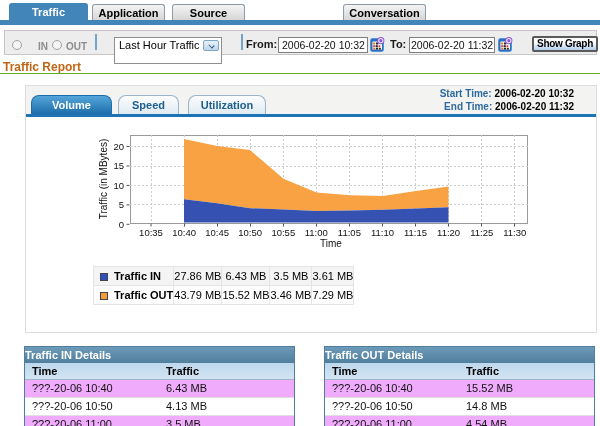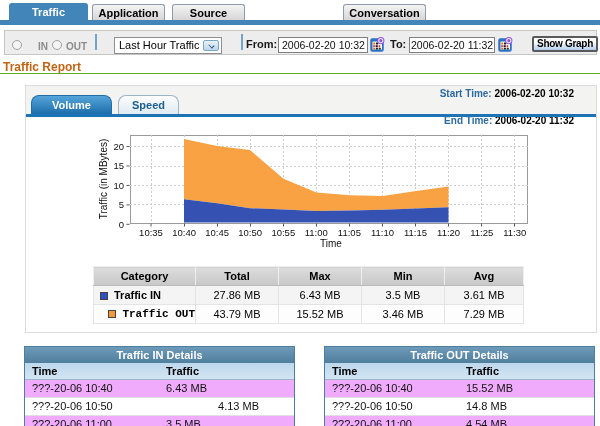--- a/index.html
+++ b/index.html
@@ -13,21 +13,21 @@
   border-radius:3px 3px 0 0; }
 .ttab.active { background:#4285b8; color:#fff; border-color:#4285b8; top:3px; height:17px; line-height:16px; }
 #topband { position:absolute; left:0; top:20px; width:600px; height:5px; background:#4285b8; }
 
 #toolbar { position:absolute; left:4px; top:30px; width:593px; height:25px;
   background:#ededed; border:1px solid #c6c6c6; }
 .radioc { position:absolute; width:10px; height:10px; border-radius:50%;
   border:1px solid #a2a2a2; background:#f4f4f4; top:9px; }
 .rlabel { position:absolute; top:10px; font-size:10px; font-weight:bold; color:#8c8c8c; }
 .vsep { position:absolute; top:3px; width:2px; height:16px; background:#74a2c8; }
-#selbox { position:absolute; left:109px; top:6px; width:108px; height:17px; background:#fff;
+#selbox { position:absolute; left:109px; top:6px; width:108px; height:27px; background:#fff;
   border:1px solid #8f8f8f; font-size:11px; color:#000; line-height:15px; padding-left:4px; white-space:nowrap; }
 #selbtn { position:absolute; right:2px; top:2px; width:16px; height:11px; border-radius:2px;
   background:linear-gradient(#eaf2f9,#bdd6e9); border:1px solid #7ba7c7; }
 #selbtn:after { content:""; position:absolute; left:5px; top:2px; width:4px; height:4px;
   border:solid #1c4a75; border-width:0 1.5px 1.5px 0; transform:rotate(45deg) scale(1,0.75); }
 .flabel { position:absolute; top:7px; font-size:11px; font-weight:bold; color:#1a1a1a; }
 .dinput { position:absolute; top:6px; height:16px; background:#fff; border:1px solid #7f7f7f;
   font-size:10.5px; color:#111; line-height:14px; padding-left:3px; white-space:nowrap; overflow:hidden; }
 #showbtn { position:absolute; left:527px; top:5px; width:66px; height:16px;
   background:linear-gradient(#fdfdfd 35%,#b3cdee); border:2px solid #5a5a5a; border-radius:2px;
@@ -50,21 +50,21 @@
 #sumtab { position:absolute; left:67px; top:180px; border-collapse:collapse; font-size:11px; }
 #sumtab th { background:linear-gradient(#dcdcdc,#c8c8c8); font-weight:bold; height:19px;
   border:1px solid #eee; border-bottom:1px solid #bbb; }
 #sumtab td { height:19px; border:1px solid #e4e4e4; text-align:center; }
 #sumtab tr.r1 td { background:#f4f4f4; }
 #sumtab tr.r2 td { background:#fdfdfd; }
 .sw { display:inline-block; width:8px; height:8px; border:1px solid #444; vertical-align:-1px; margin-right:6px; }
 
 .btable { position:absolute; top:346px; width:271px; border:1px solid #4d7ea0; background:#fff; }
 .btitle { height:16px; background:linear-gradient(#6d9ab8,#507e9d); color:#fff; font-size:11px;
-  font-weight:bold; text-align:center; line-height:16px; }
+  font-weight:bold; line-height:16px; }
 .bhead { height:17px; background:linear-gradient(#bed8ec,#d2e4f2); border-bottom:1px solid #9fb6c8; }
 .bhead div { float:left; font-size:11px; font-weight:bold; color:#000; line-height:16px; padding-left:7px; }
 .brow { height:18px; border-bottom:1px solid #e0e0e0; }
 .brow div { float:left; font-size:11px; color:#111; line-height:17px; padding-left:7px; }
 .brow.odd { background:#f0abfc; }
 .brow.even { background:#ffffff; }
 </style>
 </head>
 <body>
 <div id="page">
@@ -118,22 +118,23 @@
     <div id="showbtn">Show Graph</div>
   </div>
 
   <div id="rpt">Traffic Report</div>
   <div id="greenline"></div>
 
   <div id="panel">
     <div id="tabstrip"></div>
     <div class="ptab active" style="left:5px; width:81px;">Volume</div>
     <div class="ptab" style="left:92px; width:61px;">Speed</div>
+    <div class="ptab" style="left:162px; width:78px;">Utilization</div>
     <div class="stime" style="top:2px;padding-left:48px;"><b>Start Time:</b> 2006-02-20 10:32</div>
-    <div class="stime" style="top:29px;"><b>End Time:</b> 2006-02-20 11:32</div>
+    <div class="stime" style="top:15px;"><b>End Time:</b> 2006-02-20 11:32</div>
     <div id="blueline"></div>
 
     <svg class="abs" style="left:0px; top:30px;" width="570" height="135" viewBox="25 115 570 135">
       <rect x="129.5" y="134.5" width="397" height="88" fill="#ffffff" stroke="#9a9a9a" stroke-width="1"></rect>
       <g stroke="#cccccc" stroke-width="1" stroke-dasharray="2,2">
         <line x1="150.5" y1="134" x2="150.5" y2="222"></line>
         <line x1="183.5" y1="134" x2="183.5" y2="222"></line>
         <line x1="216.5" y1="134" x2="216.5" y2="222"></line>
         <line x1="249.5" y1="134" x2="249.5" y2="222"></line>
         <line x1="282.5" y1="134" x2="282.5" y2="222"></line>
@@ -188,36 +189,29 @@
         <text x="123" y="187.6" text-anchor="end">10</text>
         <text x="123" y="168.2" text-anchor="end">15</text>
         <text x="123" y="148.7" text-anchor="end">20</text>
         <text x="330" y="246" text-anchor="middle" font-size="10">Time</text>
         <text x="106" y="178" text-anchor="middle" font-size="10" transform="rotate(-90 106 178)">Traffic (in MBytes)</text>
       </g>
     </svg>
 
     <table id="sumtab" cellspacing="0">
       <tbody>
-          <tr>
-        <th style="width:102px;">Category</th>
-        <th style="width:83px;">Total</th>
-        <th style="width:83px;">Max</th>
-        <th style="width:83px;">Min</th>
-        <th style="width:79px;">Avg</th>
-      </tr>
       <tr class="r1">
         <td style="text-align:left; padding-left:6px; font-weight:bold;"><span class="sw" style="background:#3050c0;"></span>Traffic IN</td>
         <td>27.86 MB</td>
             <td>6.43 MB</td>
             <td>3.5 MB</td>
             <td>3.61 MB</td>
       </tr>
       <tr class="r2">
-        <td style="text-align:right; padding-left:6px; font-weight:bold;font-family:Liberation Mono, monospace;"><span class="sw" style="background:#f59a38;"></span>Traffic OUT</td>
+        <td style="text-align:right; padding-left:6px; font-weight:bold;"><span class="sw" style="background:#f59a38;"></span>Traffic OUT</td>
         <td>43.79 MB</td>
             <td>15.52 MB</td>
             <td>3.46 MB</td>
             <td>7.29 MB</td>
       </tr>
     </tbody>
       </table>
   </div>
 
   <div class="btable" style="left:24px;">
@@ -225,21 +219,21 @@
     <div class="bhead">
         <div style="width:134px;">Time</div>
         <div style="width:100px;">Traffic</div>
       </div>
     <div class="brow odd">
         <div style="width:134px;">???-20-06 10:40</div>
         <div style="width:100px;">6.43 MB</div>
       </div>
     <div class="brow even">
         <div style="width:134px;">???-20-06 10:50</div>
-        <div style="width:100px;text-align:right;">4.13 MB</div>
+        <div style="width:100px;">4.13 MB</div>
       </div>
     <div class="brow odd">
         <div style="width:134px;">???-20-06 11:00</div>
         <div style="width:100px;">3.5 MB</div>
       </div>
   </div>
   <div class="btable" style="left:324px;">
     <div class="btitle">Traffic OUT Details</div>
     <div class="bhead">
         <div style="width:134px;">Time</div>

